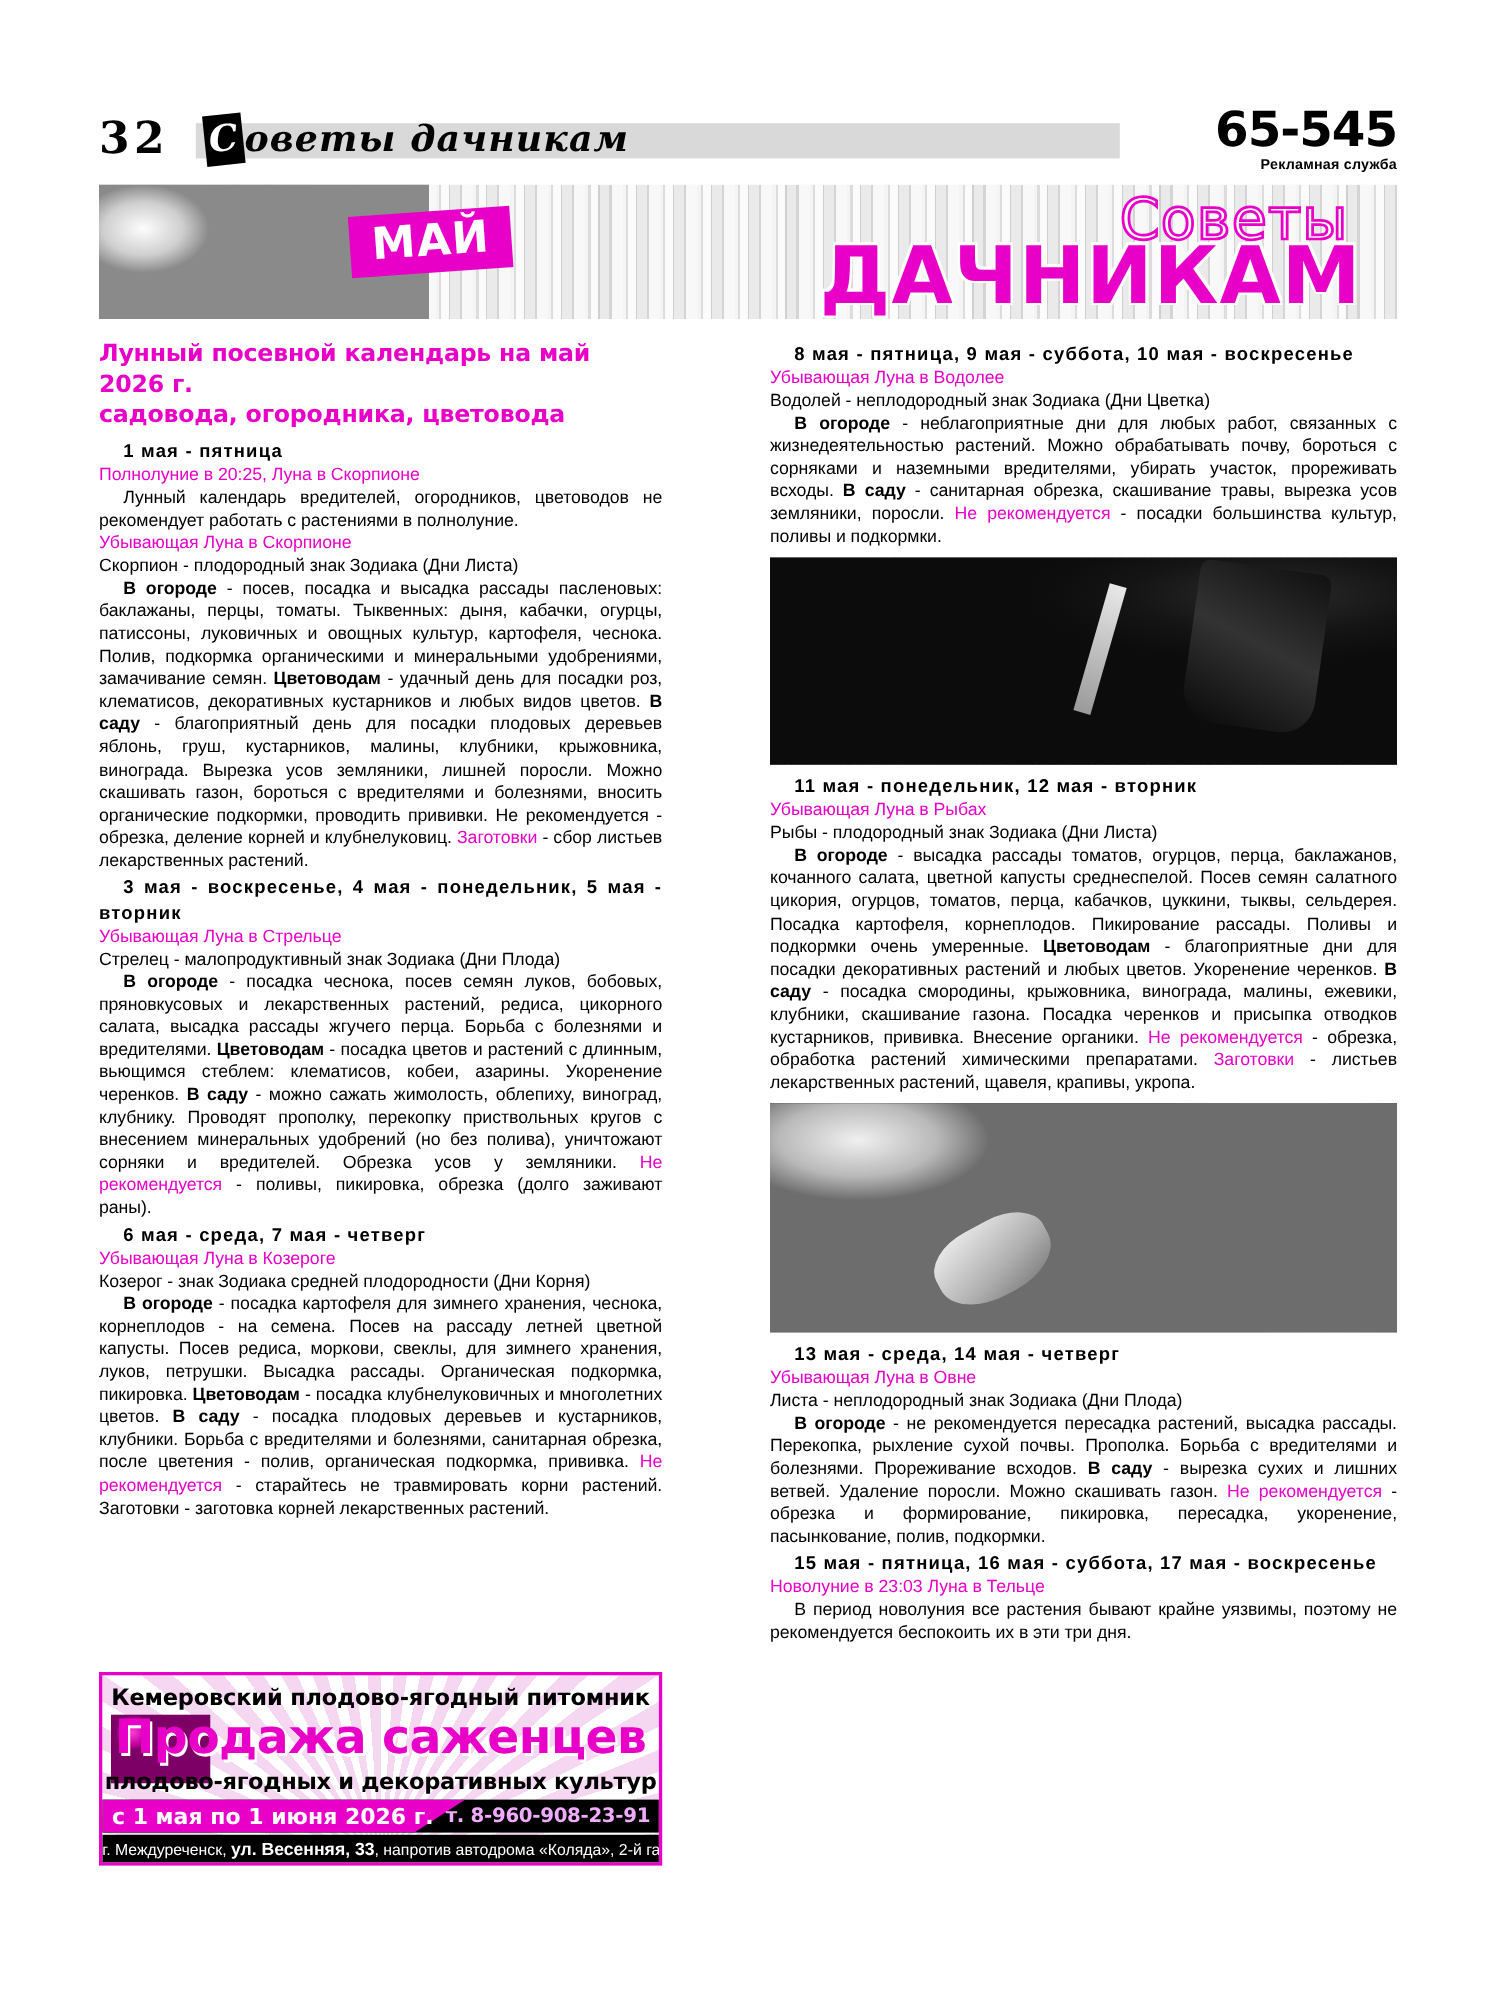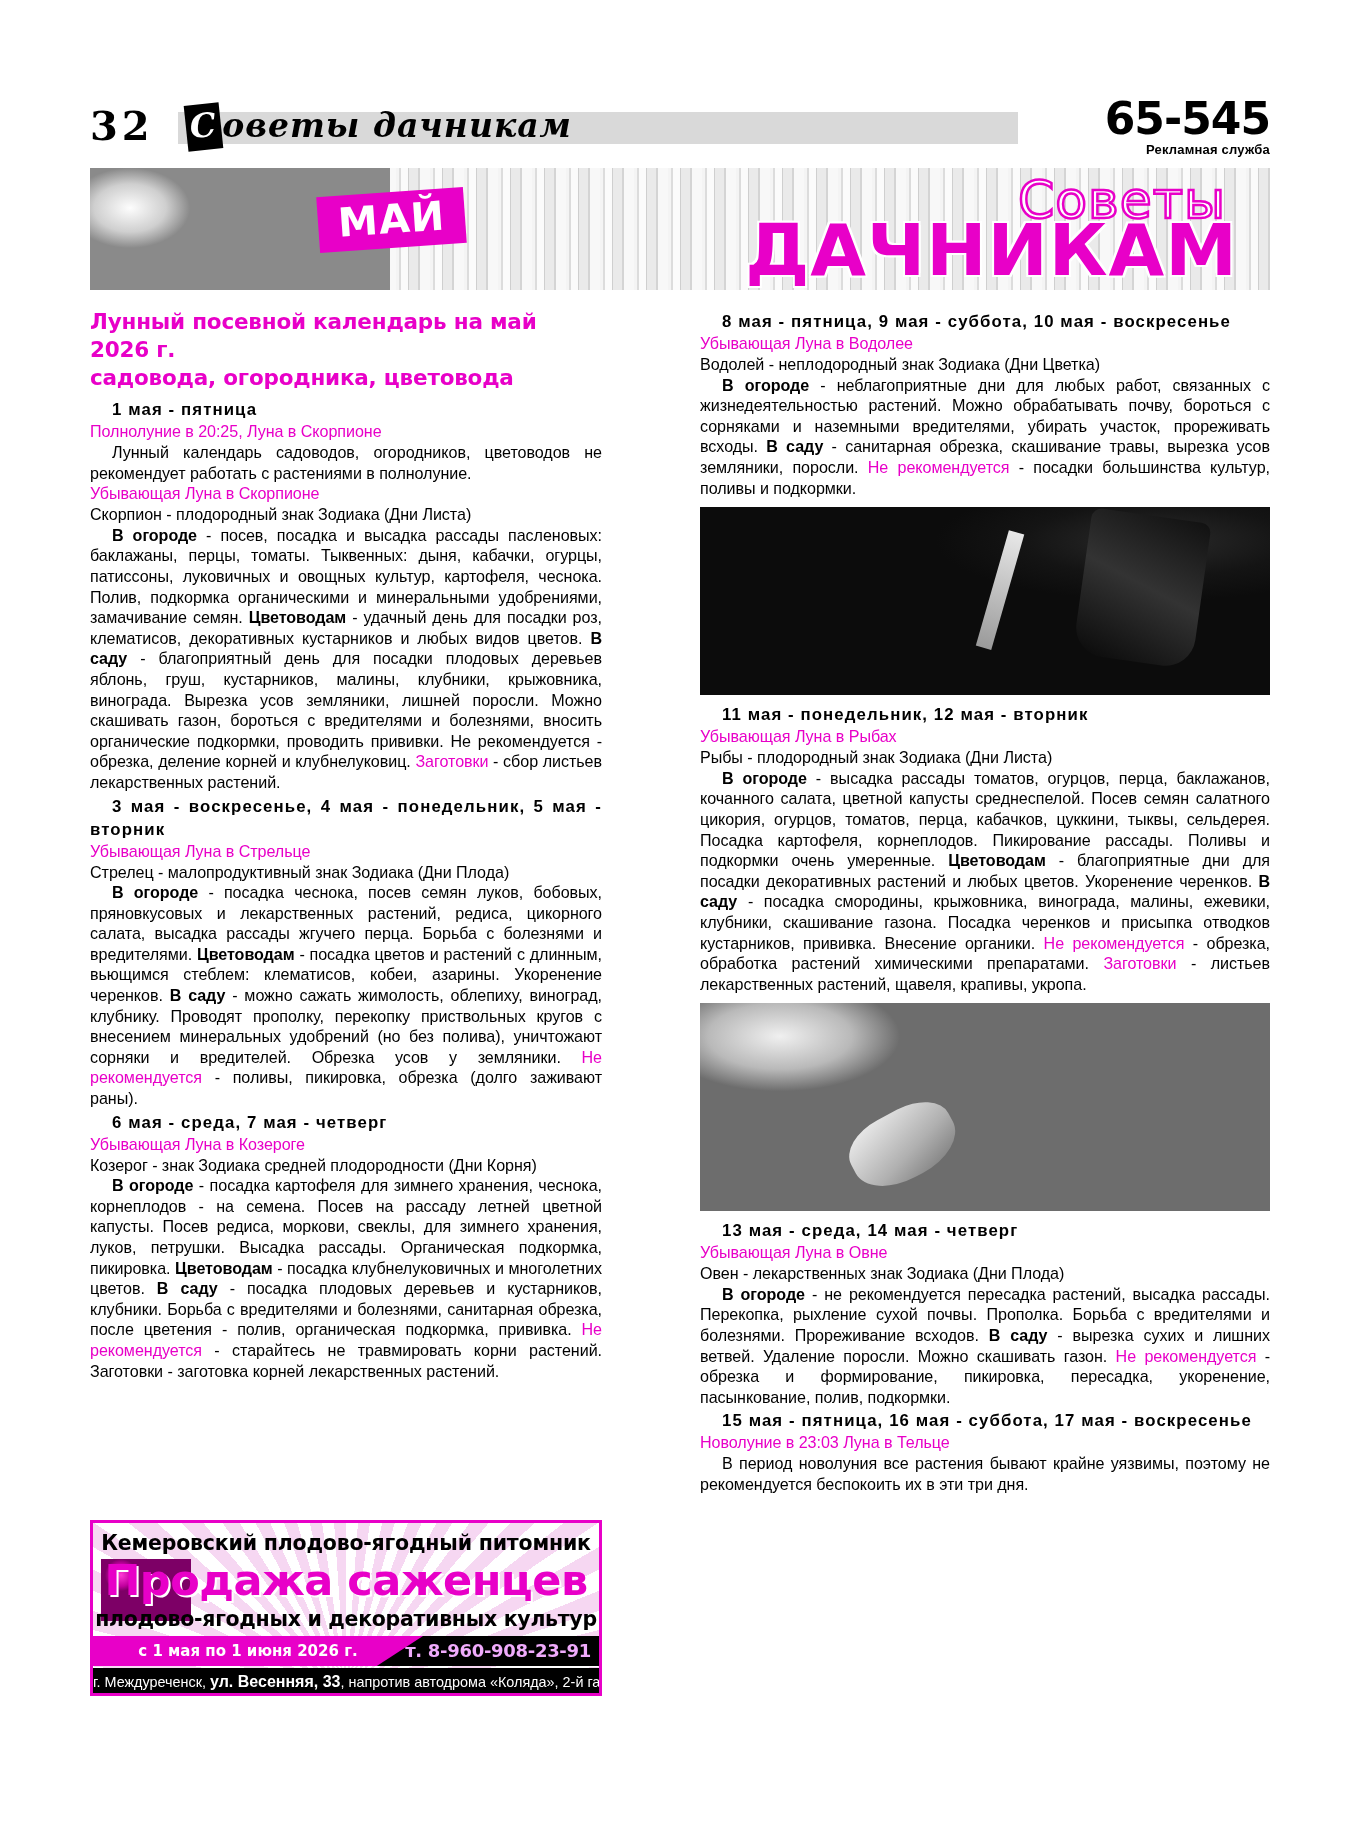--- a/index.html
+++ b/index.html
@@ -240,21 +240,21 @@
     background:#000;
   }
   .ad-strip-pink {
     position:absolute; left:0; top:0; width:330px; height:30px;
     background:#e800c8;
     clip-path:polygon(0 0, 100% 0, 86% 100%, 0 100%);
   }
   .ad-dates {
     position:absolute; left:0; width:310px; top:4px; text-align:center;
     color:#fff; font-family:"DejaVu Sans", sans-serif;
-    font-weight:bold; font-size:15px; line-height:22px;
+    font-weight:bold; font-size:20px; line-height:22px;
   }
   .ad-tel {
     position:absolute; right:8px; top:1px;
     color:#f0abfc; font-family:"DejaVu Sans", sans-serif;
     font-weight:bold; font-size:18px; line-height:28px; letter-spacing:-0.3px;
   }
   .ad-addr {
     position:absolute; left:0; right:0; top:145px; height:28px;
     background:#000; color:#fff;
     text-align:center;
@@ -290,21 +290,21 @@
   <div class="col col-left">
 
     <div class="art-head">
       <span>Лунный посевной календарь на май 2026 г.</span><br>
       <span>садовода, огородника, цветовода</span>
     </div>
 
     <div>
       <p class="daterow">1 мая - пятница</p>
       <p class="moon">Полнолуние в 20:25, Луна в Скорпионе</p>
-      <p class="ind">Лунный календарь садоводов, огородников, цветоводов не рекомендует работать с растениями в полнолуние.</p>
+      <p class="ind">Лунный календарь вредителей, огородников, цветоводов не рекомендует работать с растениями в полнолуние.</p>
     </div>
 
     <div>
       <p class="moon">Убывающая Луна в Скорпионе</p>
       <p>Скорпион - плодородный знак Зодиака (Дни Листа)</p>
       <p class="ind"><b>В огороде</b><span> - посев, посадка и высадка рассады пасленовых: баклажаны, перцы, томаты. Тыквенных: дыня, кабачки, огурцы, патиссоны, луковичных и овощных культур, картофеля, чеснока. Полив, подкормка органическими и минеральными удобрениями, замачивание семян. </span><b>Цветоводам</b><span> - удачный день для посадки роз, клематисов, декоративных кустарников и любых видов цветов. </span><b>В саду</b><span> - благоприятный день для посадки плодовых деревьев яблонь, груш, кустарников, малины, клубники, крыжовника, винограда. Вырезка усов земляники, лишней поросли. Можно скашивать газон, бороться с вредителями и болезнями, вносить органические подкормки, проводить прививки. Не рекомендуется - обрезка, деление корней и клубнелуковиц. </span><span class="mg">Заготовки</span><span> - сбор листьев лекарственных растений.</span></p>
     </div>
 
     <div>
       <p class="daterow">3 мая - воскресенье, 4 мая - понедельник, 5 мая - вторник</p>
@@ -337,21 +337,21 @@
       <p class="moon">Убывающая Луна в Рыбах</p>
       <p>Рыбы - плодородный знак Зодиака (Дни Листа)</p>
       <p class="ind"><b>В огороде</b><span> - высадка рассады томатов, огурцов, перца, баклажанов, кочанного салата, цветной капусты среднеспелой. Посев семян салатного цикория, огурцов, томатов, перца, кабачков, цуккини, тыквы, сельдерея. Посадка картофеля, корнеплодов. Пикирование рассады. Поливы и подкормки очень умеренные. </span><b>Цветоводам</b><span> - благоприятные дни для посадки декоративных растений и любых цветов. Укоренение черенков. </span><b>В саду</b><span> - посадка смородины, крыжовника, винограда, малины, ежевики, клубники, скашивание газона. Посадка черенков и присыпка отводков кустарников, прививка. Внесение органики. </span><span class="mg">Не рекомендуется</span><span> - обрезка, обработка растений химическими препаратами. </span><span class="mg">Заготовки</span><span> - листьев лекарственных растений, щавеля, крапивы, укропа.</span></p>
     </div>
 
     <div class="photo photo-2"></div>
 
     <div>
       <p class="daterow">13 мая  - среда, 14 мая - четверг</p>
       <p class="moon">Убывающая Луна в Овне</p>
-      <p>Овен - лекарственных знак Зодиака (Дни Плода)</p>
+      <p>Листа - неплодородный знак Зодиака (Дни Плода)</p>
       <p class="ind"><b>В огороде</b><span> - не рекомендуется пересадка растений, высадка рассады. Перекопка, рыхление сухой почвы. Прополка. Борьба с вредителями и болезнями. Прореживание всходов. </span><b>В саду</b><span> - вырезка сухих и лишних ветвей. Удаление поросли. Можно скашивать газон. </span><span class="mg">Не рекомендуется</span><span> - обрезка и формирование, пикировка, пересадка, укоренение, пасынкование, полив, подкормки.</span></p>
     </div>
 
     <div>
       <p class="daterow">15 мая - пятница, 16 мая - суббота, 17 мая - воскресенье</p>
       <p class="moon">Новолуние в 23:03 Луна в Тельце</p>
       <p class="ind">В период новолуния все растения бывают крайне уязвимы, поэтому не рекомендуется беспокоить их в эти три дня.</p>
     </div>
   </div>
 

